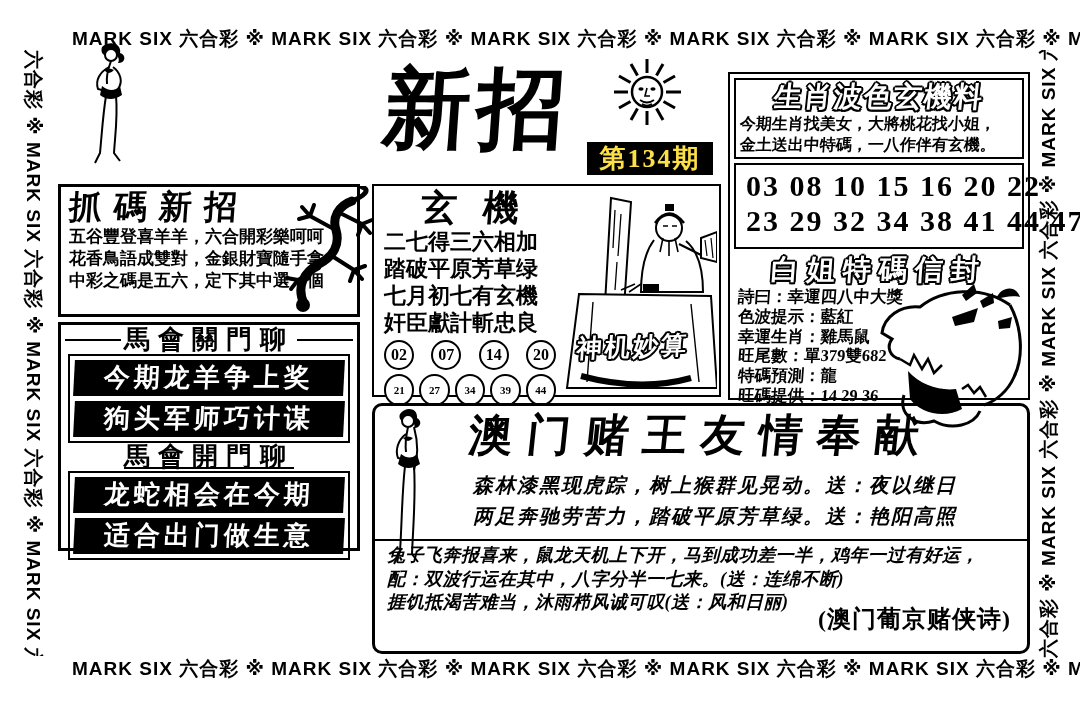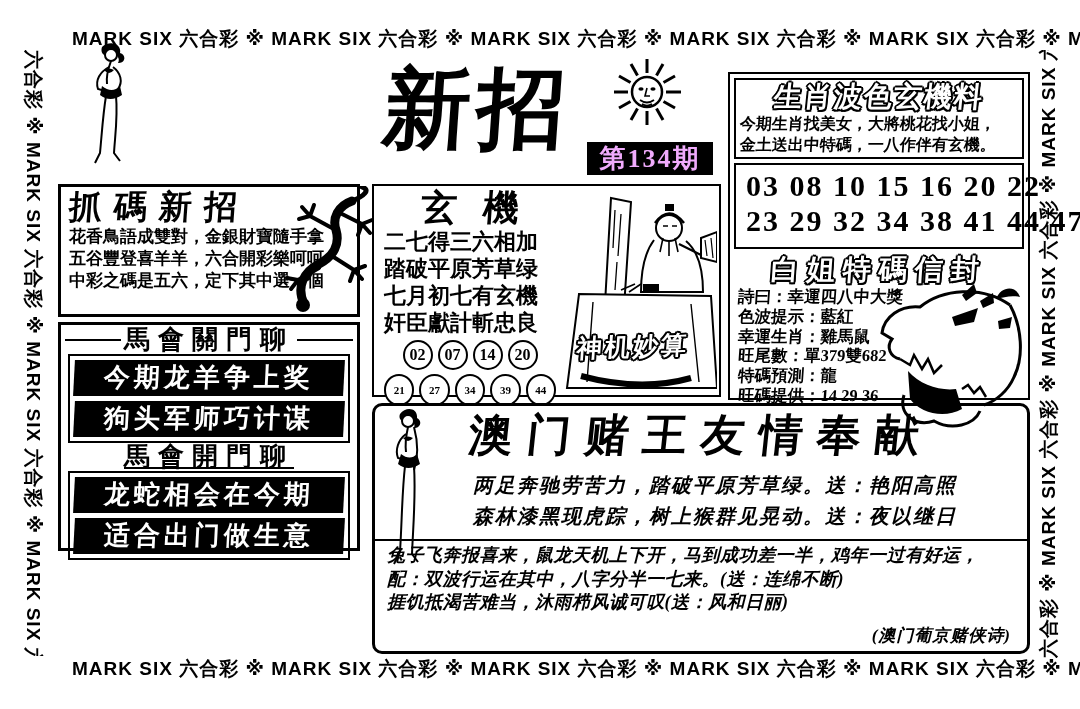--- a/index.html
+++ b/index.html
@@ -14,21 +14,21 @@
   .strip-top    { left:72px;  top:26px;  width:1008px; }
   .strip-bottom { left:72px;  top:656px; width:1008px; }
   .strip-left   { left:46px;  top:50px;  width:606px; transform:rotate(90deg);  transform-origin:0 0; }
   .strip-right  { left:1036px;top:658px; width:608px; transform:rotate(-90deg); transform-origin:0 0; }
 
   
   .main-title { position:absolute; left:352px; top:58px; width:250px; text-align:center;
                 font-size:88px; font-weight:900; line-height:104px; letter-spacing:6px;
                 transform:skewX(-4deg); }
   .issue-box { position:absolute; left:584px; top:139px; width:132px; height:39px;
-               background:#000; color:#f0abfc; box-shadow:inset 0 0 0 3px #fff;
+               background:#000; color:#fde047; box-shadow:inset 0 0 0 3px #fff;
                display:flex; align-items:center; justify-content:center;
                font-size:26px; font-weight:700; letter-spacing:2px; }
 
   
   .box-zhua { position:absolute; left:58px; top:184px; width:302px; height:133px;
               border:3px solid #000; padding:1px 6px 0 8px; background:#fff; }
   .zhua-title { font-size:33px; font-weight:900; letter-spacing:12px; line-height:38px;
                 transform:skewX(-4deg); }
   .zhua-line  { font-size:17px; font-weight:700; line-height:22px; white-space:nowrap; }
   .zhua-last  { text-align:center;margin-top:44px; }
@@ -44,21 +44,21 @@
   .bar { background:#000; color:#fff; text-align:center; font-size:26px; font-weight:700;
          letter-spacing:4px; line-height:36px; transform:skewX(-3deg); }
 
   
   .box-xuanji { position:absolute; left:372px; top:184px; width:349px; height:213px;
                 border:2px solid #000; background:#fff; }
   .xj-left { position:absolute; left:10px; top:2px; width:172px; text-align:left; }
   .xj-title { text-align:center; font-size:36px; font-weight:900; letter-spacing:26px;
               padding-left:26px; line-height:40px; transform:skewX(-4deg); }
   .xj-line { font-size:22px; font-weight:700; line-height:27px; white-space:nowrap; }
-  .xj-row { display:flex; justify-content:center; gap:5px; margin-top:4px; }
+  .xj-row { display:flex; justify-content:space-between; gap:5px; margin-top:4px; }
   .num-circle { width:30px; height:30px; border:2.5px solid #000; border-radius:50%;
                 display:flex; align-items:center; justify-content:center;
                 font-size:16px; font-weight:700; background:#fff; }
   .num-circle.big { width:32px; height:32px; font-size:11px; }
   .xj-art { position:absolute; right:2px; top:4px; width:166px; height:202px; }
   .xj-caption { position:absolute; right:28px; top:140px; font-size:25px; font-weight:900;
                 letter-spacing:3px; color:#fff; transform:skewX(-6deg) rotate(-2deg);
                 text-shadow:-1.5px -1.5px 0 #000,1.5px -1.5px 0 #000,-1.5px 1.5px 0 #000,
                 1.5px 1.5px 0 #000,0 2px 0 #000,0 -2px 0 #000,2px 0 0 #000,-2px 0 0 #000; }
 
@@ -87,22 +87,22 @@
   
   .box-macau { position:absolute; left:372px; top:403px; width:658px; height:251px;
                border:3px solid #000; border-radius:10px; background:#fff; }
   .mc-title { margin-top:4px; text-align:center; font-size:44px; font-weight:900;
               letter-spacing:14px; line-height:52px; transform:skewX(-6deg); }
   .mc-verse { margin:8px 0 0 98px; font-size:20px; font-weight:600; font-style:italic;
               line-height:31px; letter-spacing:2px; }
   .mc-divider { margin-top:7px; border-top:2px solid #000; }
   .mc-poem { margin:3px 10px 0 12px; font-size:18px; font-weight:600; font-style:italic;
              line-height:23.5px; letter-spacing:0.5px; white-space:nowrap; }
-  .mc-attr { position:absolute; right:16px; bottom:4px; font-size:17px; font-weight:700;
-             font-style:italic; letter-spacing:1px; }
+  .mc-attr { position:absolute; right:16px; bottom:16px; font-size:24px; font-weight:700;
+             letter-spacing:1px; }
   .woman2 { position:absolute; left:5px; top:2px; }
 
   .woman1 { position:absolute; left:80px; top:42px; }
   .sun    { position:absolute; left:597px; top:50px; }
   .lizard { position:absolute; left:274px; top:186px; }
 
   svg { display:block; }
 </style>
 </head>
 <body>
@@ -150,22 +150,22 @@
       <path d="M50 38 l-2 8 h5" stroke-width="1.6"></path>
       <path d="M43 50 q7 5 14 0" stroke-width="1.8"></path>
       <path d="M45 54 q5 3 10 0" stroke-width="1.6"></path>
     </svg>
   </div>
 
   <div class="issue-box">第134期</div>
 
   <div class="box-zhua">
     <div class="zhua-title">抓碼新招</div>
+    <div class="zhua-line">五谷豐登喜羊羊，六合開彩樂呵呵</div>
     <div class="zhua-line">花香鳥語成雙對，金銀財寶隨手拿</div>
-    <div class="zhua-line">五谷豐登喜羊羊，六合開彩樂呵呵</div>
     <div class="zhua-line">中彩之碼是五六，定下其中選一個</div>
     <div class="zhua-line zhua-last">曰:欲錢買存史册的生肖</div>
   </div>
 
   <div class="lizard">
     <svg width="100" height="130" viewBox="0 0 100 130" fill="none" stroke="#000" stroke-linecap="round">
       <path d="M30 118 C22 100 30 86 45 78 C60 70 66 58 62 44 C58 32 64 20 78 15" stroke-width="9"></path>
       <path d="M78 15 C90 10 97 4 88 1" stroke-width="5"></path>
       <circle cx="29" cy="119" r="7" fill="#000" stroke="none"></circle>
       <path d="M45 82 L24 94 M24 94 L13 92 M24 94 L17 103 M24 94 L27 105" stroke-width="4"></path>
@@ -284,22 +284,22 @@
         <path d="M28 19 C26 28 25 36 26 44"></path>
         <path d="M26 26 C18 32 15 42 18 50 L25 52"></path>
         <path d="M23 30 q5 6 10 0 q-5 -3 -10 0" fill="#000" stroke="none"></path>
         <path d="M21 46 q9 7 16 0 l3 10 q-12 8 -22 0 Z" fill="#000" stroke="none"></path>
         <path d="M25 58 C22 84 22 112 20 144 L14 156"></path>
         <path d="M34 58 C36 88 33 120 32 146 L38 154"></path>
       </svg>
     </div>
     <div class="mc-title">澳门赌王友情奉献</div>
     <div class="mc-verse">
+      <div>森林漆黑现虎踪，树上猴群见晃动。送：夜以继日</div>
       <div>两足奔驰劳苦力，踏破平原芳草绿。送：艳阳高照</div>
-      <div>森林漆黑现虎踪，树上猴群见晃动。送：夜以继日</div>
     </div>
     <div class="mc-divider"></div>
     <div class="mc-poem">
       <div>兔子飞奔报喜来，鼠龙天机上下开，马到成功差一半，鸡年一过有好运，</div>
       <div>配：双波行运在其中，八字分半一七来。(送：连绵不断)</div>
       <div>捱饥抵渴苦难当，沐雨栉风诚可叹(送：风和日丽)</div>
     </div>
     <div class="mc-attr">(澳门葡京赌侠诗)</div>
   </div>
 

